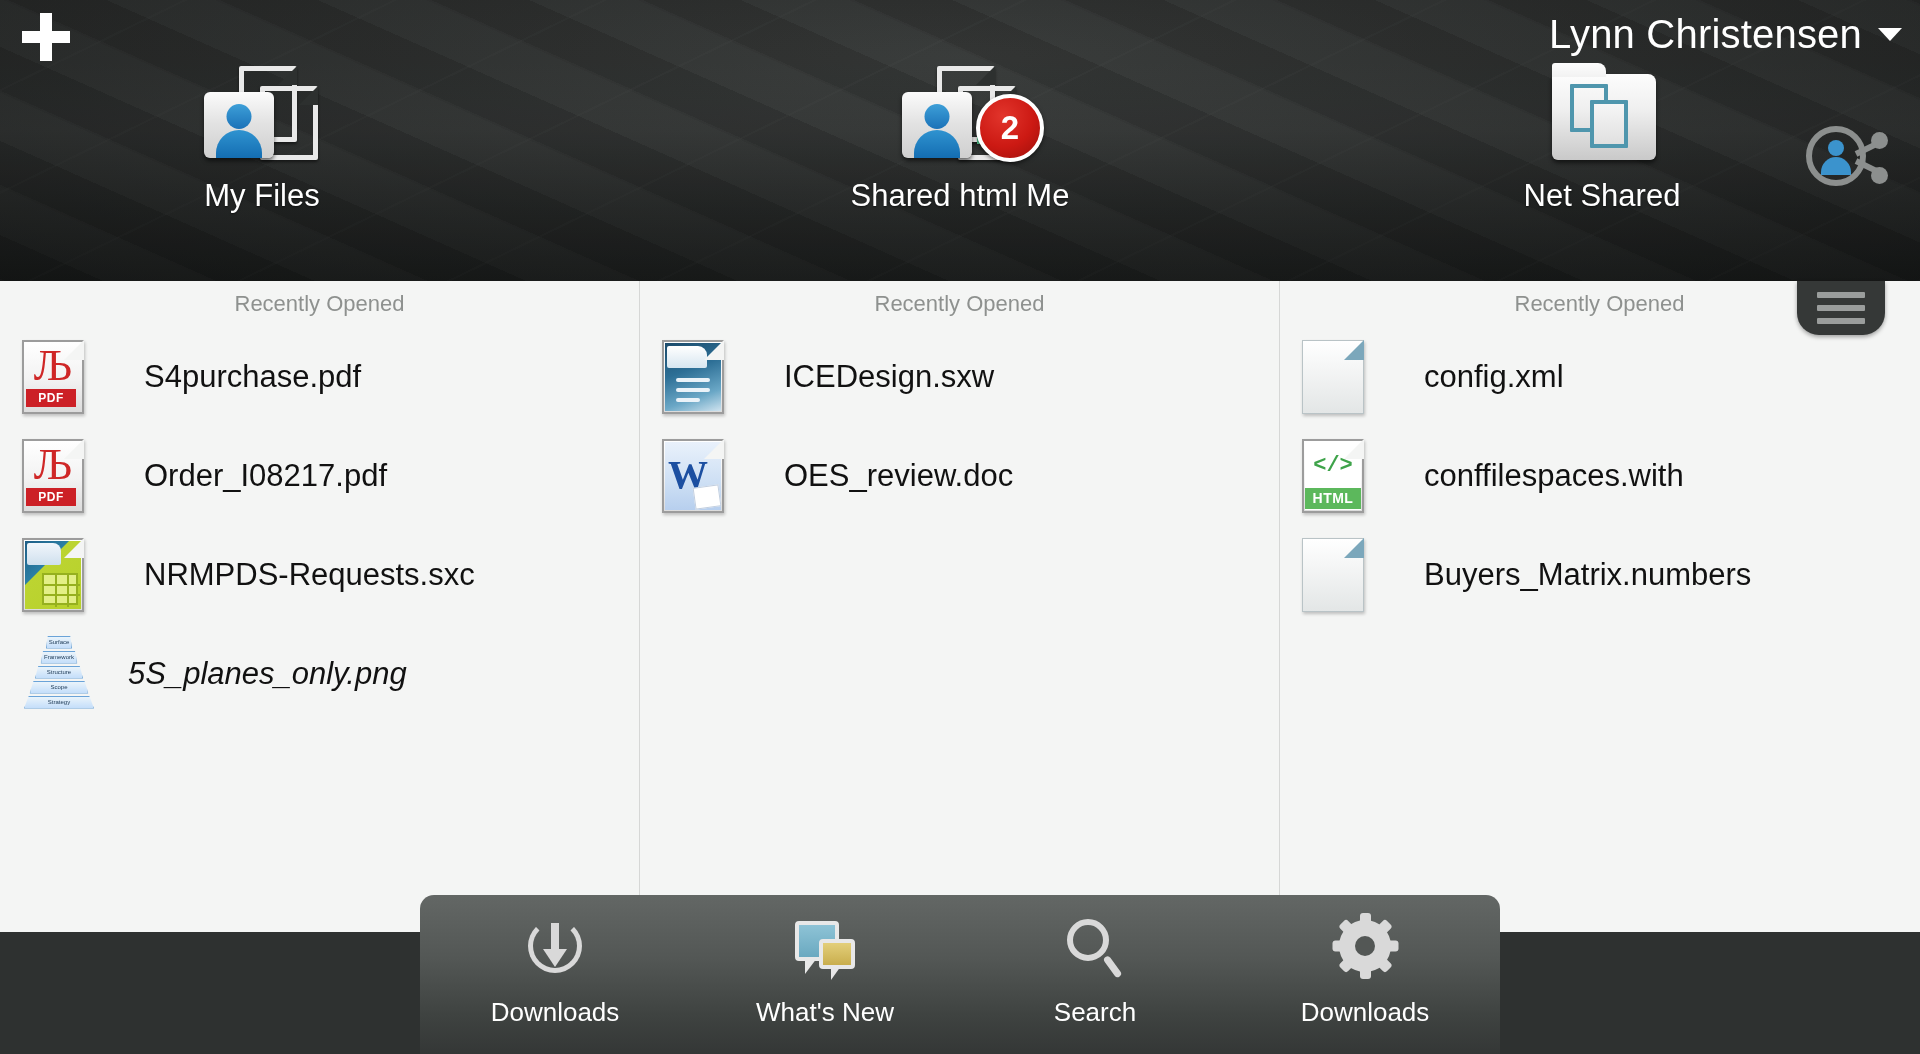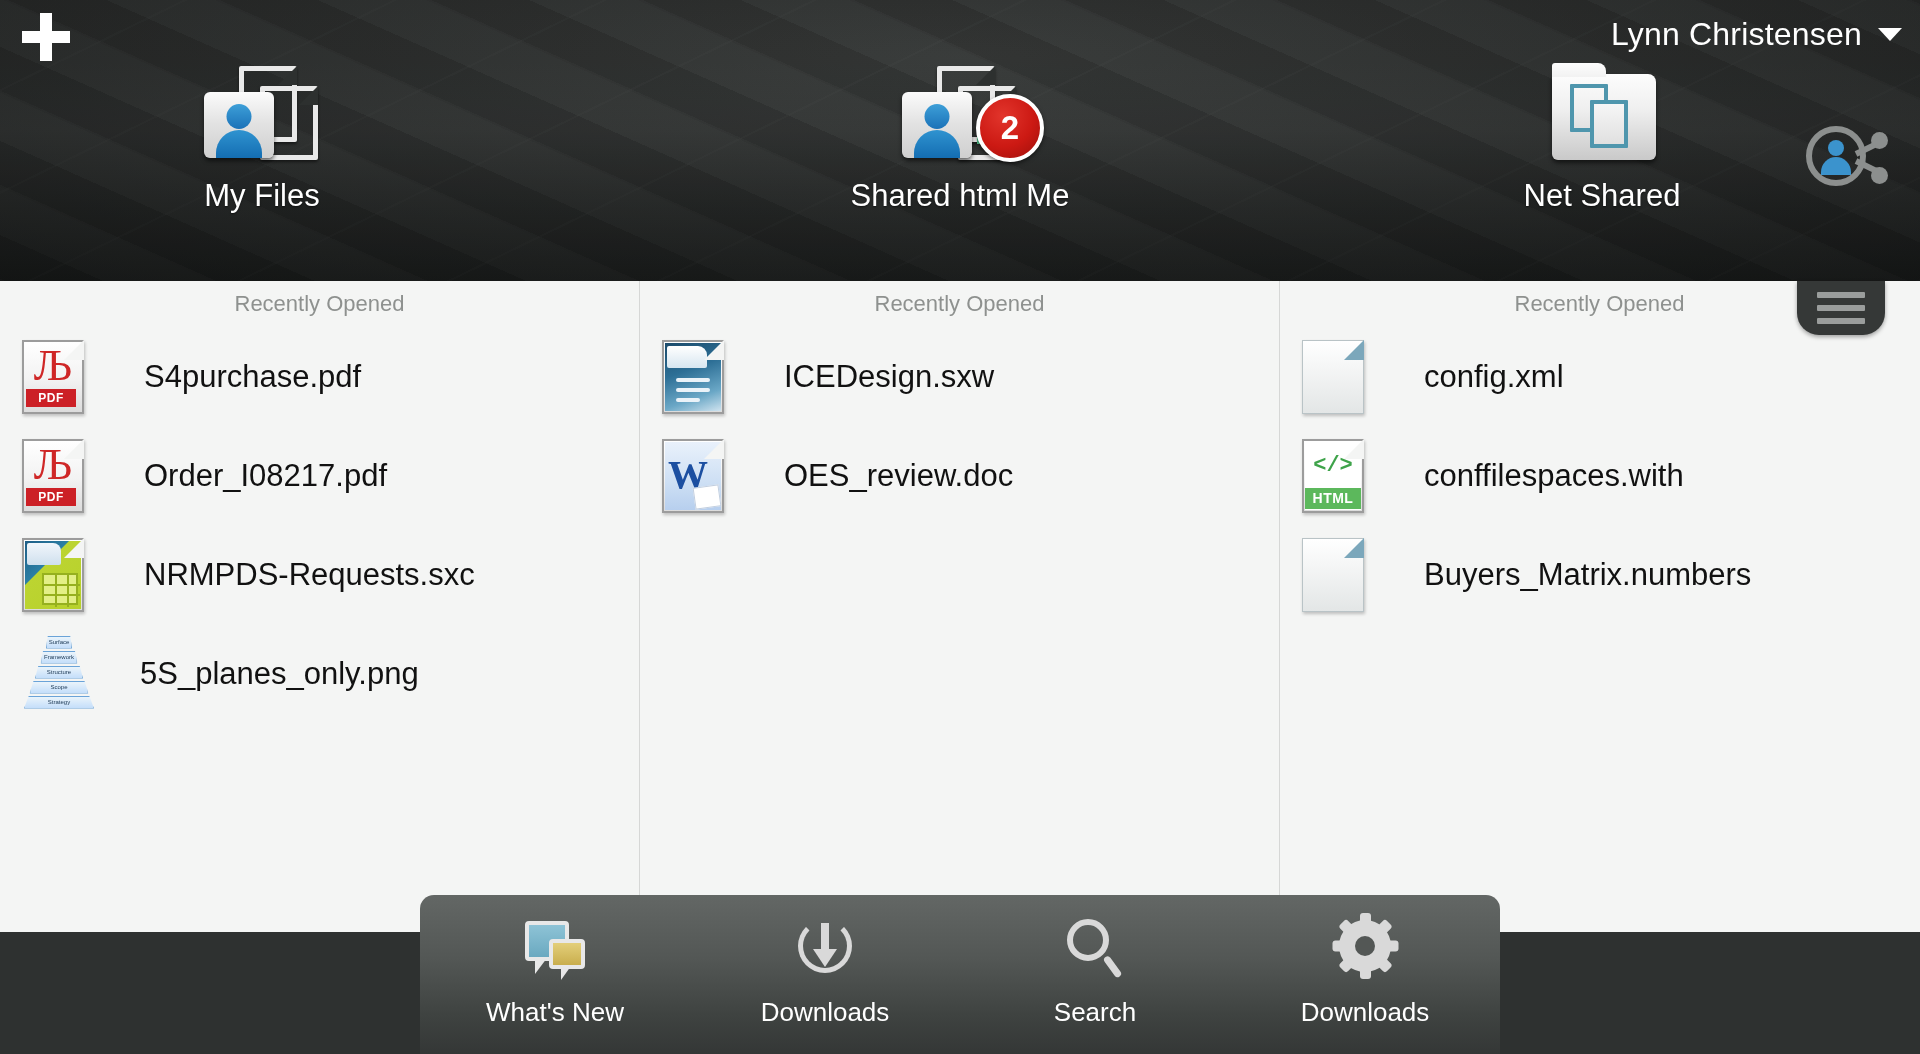--- a/index.html
+++ b/index.html
@@ -39,21 +39,21 @@
   .plus-btn .bar{ position:absolute; background:#ffffff; }
   .plus-btn .bar.h{ left:8px; top:25px; width:48px; height:12px; }
   .plus-btn .bar.v{ left:26px; top:7px; width:12px; height:48px; }
 
   
   .user-menu{
     position:absolute; right:18px; top:10px; height:48px;
     display:flex; align-items:center; gap:16px; cursor:pointer;
   }
   .user-menu .uname{
-    color:#ffffff; font-size:32px; letter-spacing:.2px; white-space:nowrap;
+    color:#ffffff; font-size:40px; letter-spacing:.2px; white-space:nowrap;
   }
   .caret-down{
     width:0; height:0; border-left:12px solid transparent; border-right:12px solid transparent;
     border-top:13px solid #ffffff;
   }
 
   
   .tabs{ position:absolute; left:0; top:60px; width:1920px; height:190px; }
   .tab{
     position:absolute; top:0; width:300px; text-align:center; cursor:pointer;
@@ -427,21 +427,21 @@
         </div>
 
         <div class="file-row">
           <div class="pyr" id="pyramid-thumb">
               <div class="lvl" style="top: 0px; height: 13px; width: 26px; clip-path: polygon(7% 0px, 93% 0px, 100% 100%, 0% 100%);">Surface</div>
               <div class="lvl" style="top: 15px; height: 13px; width: 37px; clip-path: polygon(7% 0px, 93% 0px, 100% 100%, 0% 100%);">Framework</div>
               <div class="lvl" style="top: 30px; height: 13px; width: 48px; clip-path: polygon(7% 0px, 93% 0px, 100% 100%, 0% 100%);">Structure</div>
               <div class="lvl" style="top: 45px; height: 13px; width: 59px; clip-path: polygon(7% 0px, 93% 0px, 100% 100%, 0% 100%);">Scope</div>
               <div class="lvl" style="top: 60px; height: 13px; width: 70px; clip-path: polygon(7% 0px, 93% 0px, 100% 100%, 0% 100%);">Strategy</div>
             </div>
-          <div class="file-name" style="margin-left:44px;">5S_planes_only.png</div>
+          <div class="file-name" style="margin-left:32px;font-style:italic;">5S_planes_only.png</div>
         </div>
       </div>
     </div>
 
     <div class="col c2">
       <div class="col-head">Recently Opened</div>
       <div class="file-list">
 
         <div class="file-row">
           <div class="ficon">
@@ -502,33 +502,33 @@
       </div>
     </div>
   </div>
 
   <div class="footer-band"></div>
 
   <div class="toolbar">
 
     <div class="tb-item">
       <div class="tb-ico">
-        <div class="wn-b1"></div>
-        <div class="wn-b2"></div>
-      </div>
-      <div class="tb-label">What's New</div>
-    </div>
-
-    <div class="tb-item">
-      <div class="tb-ico">
         <div class="dl-ring"></div>
         <div class="dl-shaft"></div>
         <div class="dl-head"></div>
       </div>
       <div class="tb-label">Downloads</div>
+    </div>
+
+    <div class="tb-item">
+      <div class="tb-ico">
+        <div class="wn-b1"></div>
+        <div class="wn-b2"></div>
+      </div>
+      <div class="tb-label">What's New</div>
     </div>
 
     <div class="tb-item">
       <div class="tb-ico">
         <div class="se-ring"></div>
         <div class="se-handle"></div>
       </div>
       <div class="tb-label">Search</div>
     </div>
 

